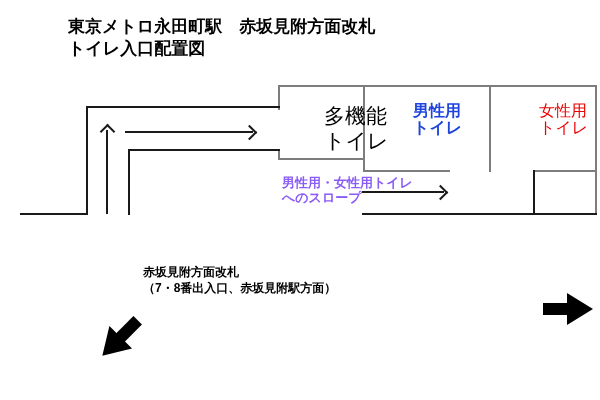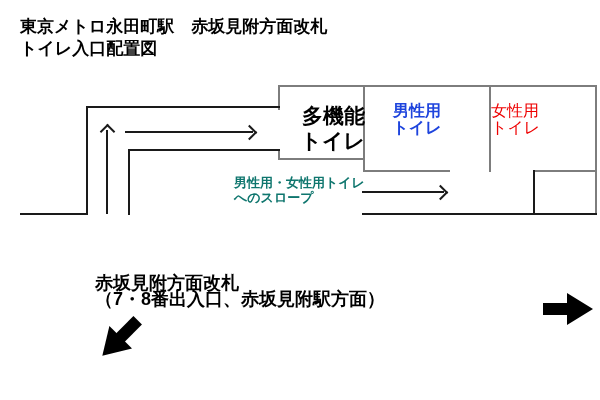--- a/index.html
+++ b/index.html
@@ -2,30 +2,30 @@
 <html><head>
 <meta charset="utf-8">
 <style>
   html,body{margin:0;padding:0;background:#ffffff;}
   #canvas{
     position:relative;width:600px;height:400px;background:#ffffff;overflow:hidden;
     font-family:"Liberation Sans","DejaVu Sans",sans-serif;color:#000;
   }
   .wall{position:absolute;background:#7d7d7d;}
   .wall.dark{background:#1a1a1a;}
-  .label{position:absolute;white-space:pre-line;}
+  .label{position:absolute;white-space:pre-line;margin-left:48px;}
   #title{left:20px;top:16px;font-size:17px;font-weight:bold;line-height:22px;white-space:pre-line;}
   
-  #mk-label{left:276px;top:103px;width:89px;text-align:right;font-size:21px;line-height:25px;font-weight:bold;}
-  #mens-label{left:365px;top:102px;width:104px;text-align:center;font-size:16px;line-height:17px;font-weight:bold;}
+  #mk-label{left:276px;top:103px;width:89px;text-align:left;font-size:21px;line-height:25px;font-weight:normal;}
+  #mens-label{left:365px;top:102px;width:104px;font-size:16px;line-height:17px;font-weight:bold;}
   #womens-label{left:491px;top:102px;width:104px;text-align:left;font-size:16px;line-height:17px;font-weight:normal;}
   
   #slope1-label{left:89px;top:109px;font-size:15px;font-weight:600;}
-  #slope2-label{left:234px;top:175px;font-size:13px;line-height:15px;font-weight:600;color:#0f766e;}
-  #gate-label{left:95px;top:275px;font-size:18px;line-height:16px;font-weight:600;}
+  #slope2-label{left:234px;top:175px;font-size:13px;line-height:15px;font-weight:600;color:#8b5cf6;}
+  #gate-label{left:95px;top:264px;font-size:12px;line-height:16px;font-weight:600;}
   #platform-label{left:417px;top:268px;font-size:13px;line-height:15px;font-weight:600;}
   
   .shaft{position:absolute;background:#1a1a1a;}
   .head{position:absolute;width:9px;height:9px;border:0 solid #1a1a1a;}
   .head.right{border-top-width:2px;border-right-width:2px;transform:rotate(45deg);}
   .head.up{border-top-width:2px;border-left-width:2px;transform:rotate(45deg);}
   
   .bigarrow{position:absolute;width:50px;height:32px;}
   .bigarrow .ba-shaft{position:absolute;left:0;top:10px;width:26px;height:12px;background:#000;}
   .bigarrow .ba-head{position:absolute;left:24px;top:0;width:0;height:0;

